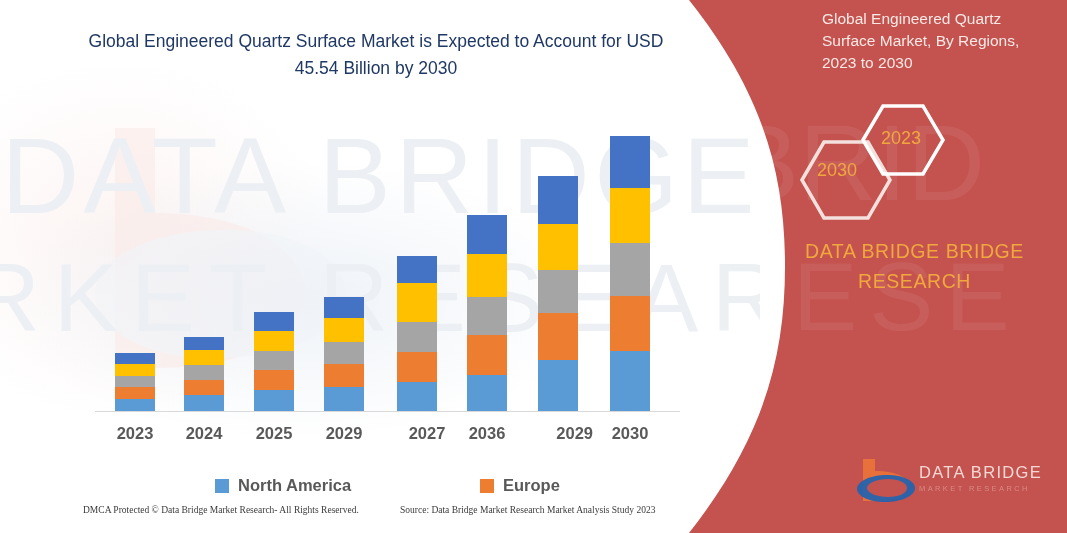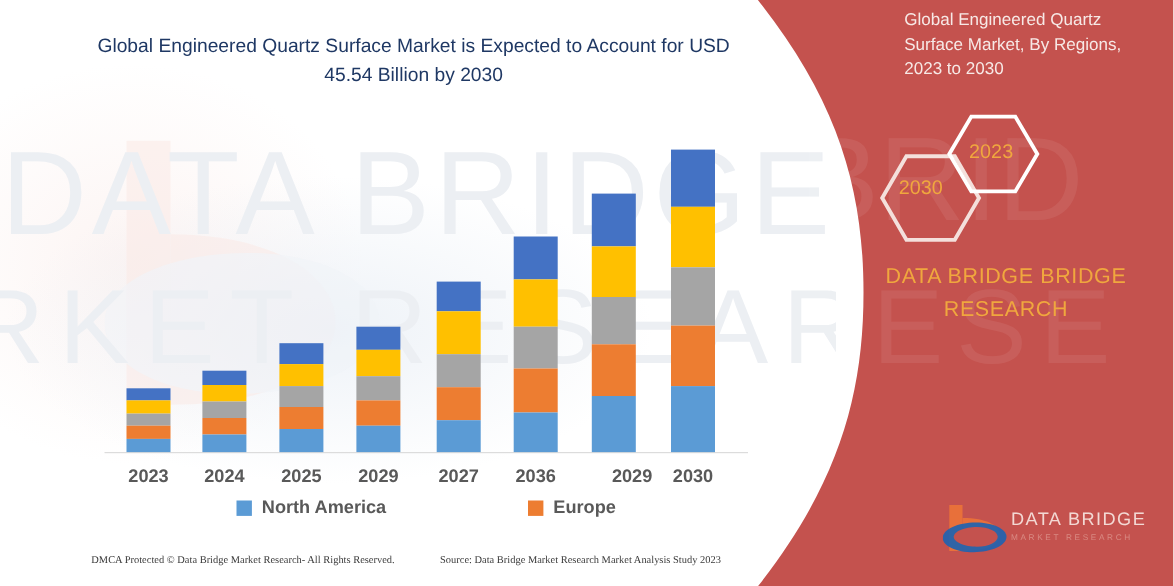--- a/index.html
+++ b/index.html
@@ -52,21 +52,21 @@
     color:#1f3864;font-size:17.5px;line-height:27px;font-weight:400;}
 
   .plot{position:absolute;left:95px;top:110px;width:600px;height:302px;}
   .axis-line{position:absolute;left:0;bottom:0;width:585px;height:1px;background:#d9d9d9;}
   .bar{position:absolute;bottom:1px;width:40px;}
   .seg{width:100%;}
   .xlabels{position:absolute;left:95px;top:424px;width:600px;height:26px;}
   .xlabel{position:absolute;text-align:center;width:70px;
     color:#595959;font-size:16.5px;font-weight:bold;}
 
-  .legend{position:absolute;left:95px;top:452px;width:600px;height:30px;}
+  .legend{position:absolute;left:95px;top:476px;width:600px;height:30px;}
   .legend-item{position:absolute;display:flex;align-items:center;gap:9px;}
   .legend-swatch{width:14px;height:14px;display:block;}
   .legend-label{color:#595959;font-size:16.5px;font-weight:bold;}
 
   .footer{position:absolute;left:0;top:505px;width:710px;height:22px;}
   .foot-left{position:absolute;left:83px;top:0;color:#3b3b3b;
     font-family:"Liberation Serif", serif;font-size:9.5px;white-space:nowrap;}
   .foot-right{position:absolute;left:400px;top:0;color:#3b3b3b;
     font-family:"Liberation Serif", serif;font-size:9.5px;white-space:nowrap;}
 </style>
@@ -147,21 +147,21 @@
         <div class="seg" style="height: 55px; background: rgb(237, 125, 49);"></div>
         <div class="seg" style="height: 60px; background: rgb(91, 155, 213);"></div>
       </div>
     </div>
 
   <div class="xlabels" id="xlabels">
       <div class="xlabel" style="left: 5px;">2023</div>
       <div class="xlabel" style="left: 74px;">2024</div>
       <div class="xlabel" style="left: 144px;">2025</div>
       <div class="xlabel" style="left: 214px;">2029</div>
-      <div class="xlabel" style="left: 287px; text-align: center;">2027</div>
+      <div class="xlabel" style="left: 297px; text-align: center;">2027</div>
       <div class="xlabel" style="left: 357px;">2036</div>
       <div class="xlabel" style="left: 428px; text-align: right;">2029</div>
       <div class="xlabel" style="left: 500px;">2030</div>
     </div>
 
   <div class="legend" id="legend">
       <div class="legend-item" style="left: 120px;">
         <span class="legend-swatch" style="background: rgb(91, 155, 213);"></span>
         <span class="legend-label">North America</span>
       </div>

